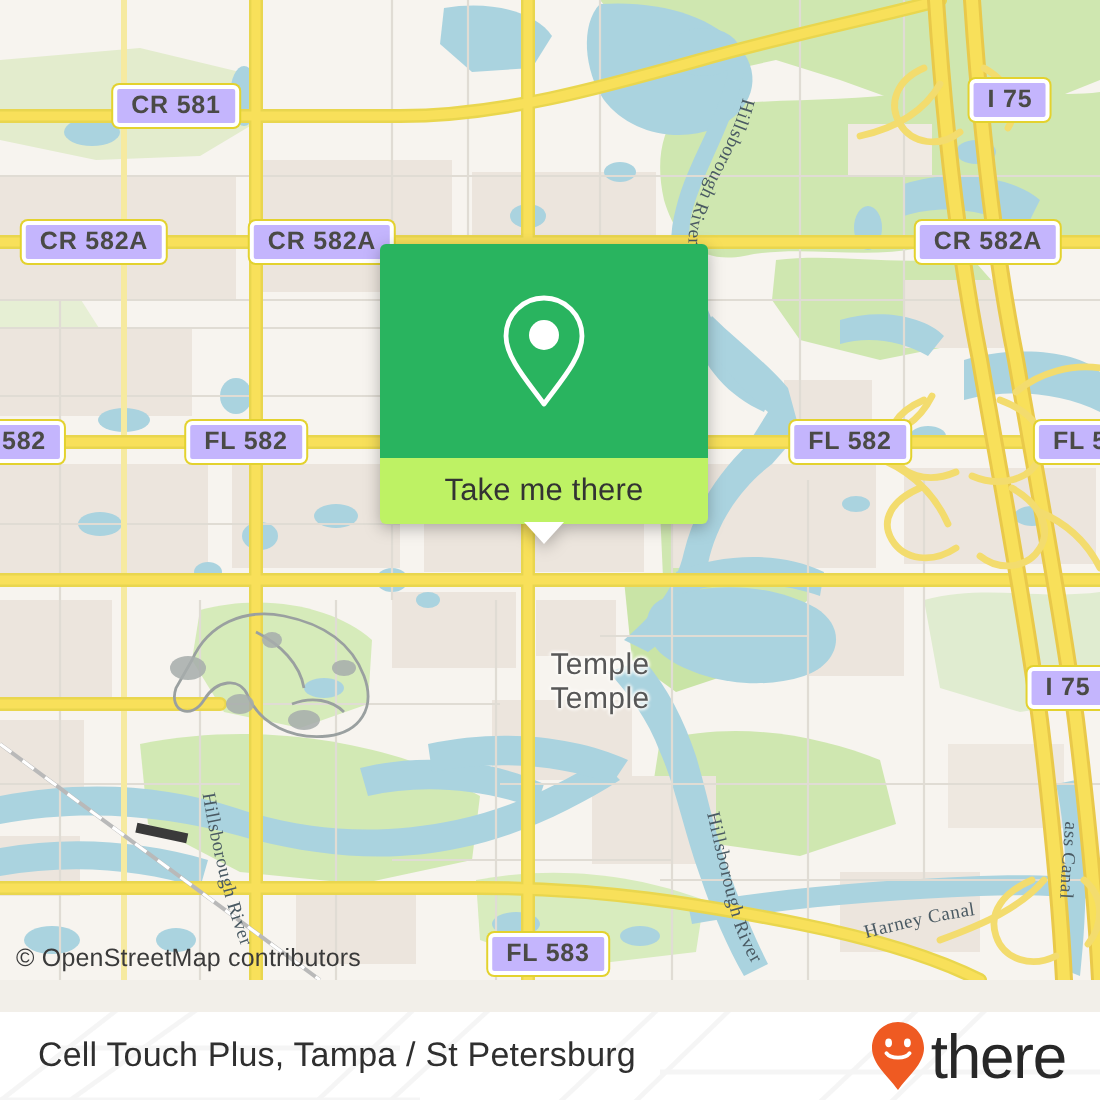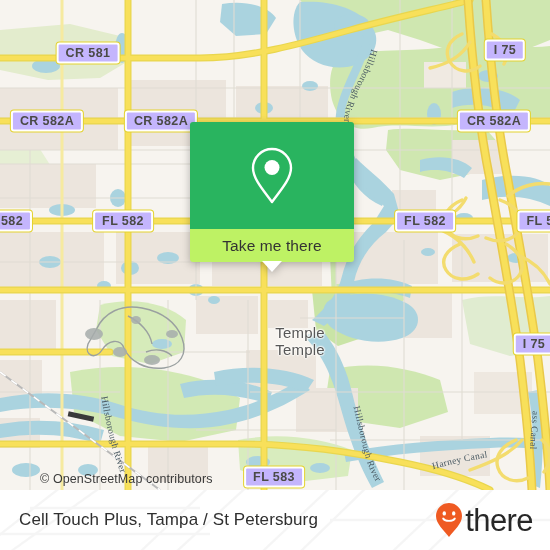--- a/index.html
+++ b/index.html
@@ -37,21 +37,20 @@
   
   .attribution {
     position: absolute;
     left: 8px;
     bottom: 4px;
     font-size: 12.5px;
     color: #3a3a3a;
     letter-spacing: .1px;
     white-space: nowrap;
     z-index: 40;
-    margin-left: 32px;
   }
 
   
   .shield {
     position: absolute;
     background: #c4b5fd;
     border: 2px solid #ffffff;
     border-radius: 3px;
     box-shadow: 0 0 0 1px #e3d22e;
     color: #4a4a46;
@@ -127,21 +126,21 @@
     border-right: 10px solid transparent;
     border-top: 11px solid #ffffff;
   }
 
   
   #footer {
     position: absolute;
     left: 0;
     bottom: 0;
     width: 550px;
-    height: 60px;
+    height: 44px;
     background: #ffffff;
     overflow: hidden;
     z-index: 70;
     text-align: center;
   }
   #footer-watermark {
     position: absolute;
     left: 0; top: 0;
     width: 550px; height: 60px;
     opacity: .55;

